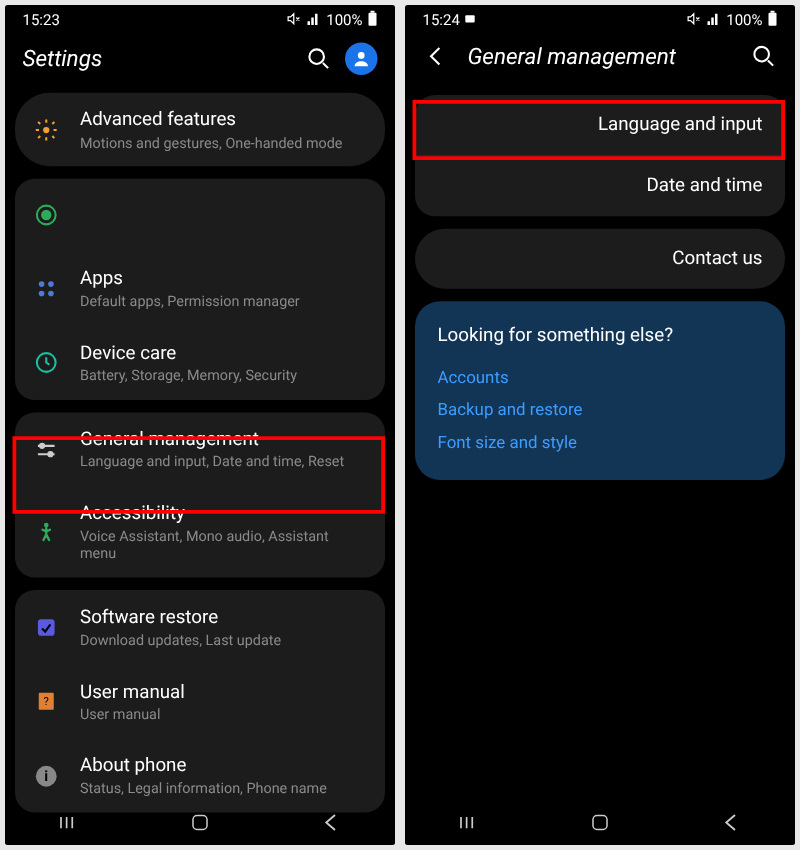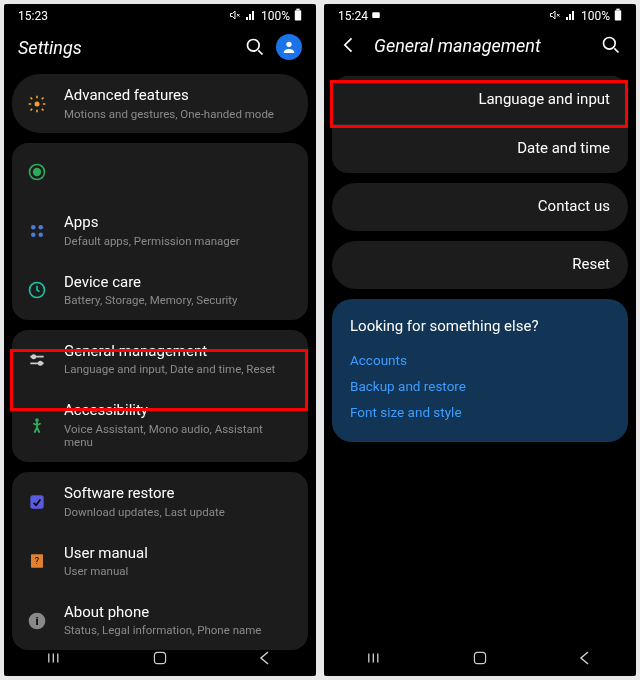--- a/index.html
+++ b/index.html
@@ -336,23 +336,20 @@
       <div class="divider"></div>
       <div class="list-item small">
         <div class="item-title">Date and time</div>
       </div>
     </div>
 
     <div class="list-item single small">
       <div class="item-title">Contact us</div>
     </div>
 
-    <div class="list-item single small">
-      <div class="item-title">Reset</div>
-    </div>
 
     <div class="else-card">
       <div class="else-title">Looking for something else?</div>
       <div class="else-link">Accounts</div>
       <div class="else-link">Backup and restore</div>
       <div class="else-link">Font size and style</div>
     </div>
   </div>
 
   <div class="highlight-red" style="top:76px; left:6px; width:298px; height:48px;"></div>

